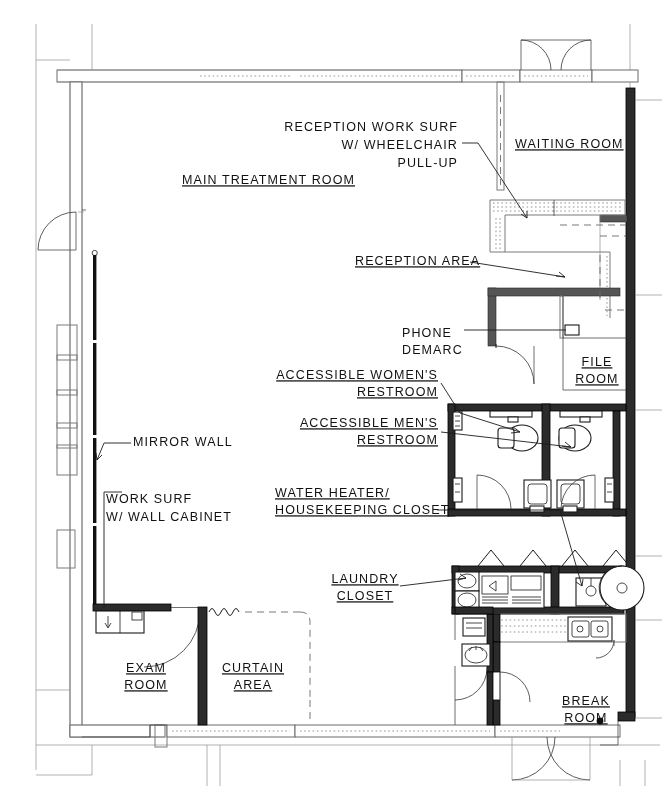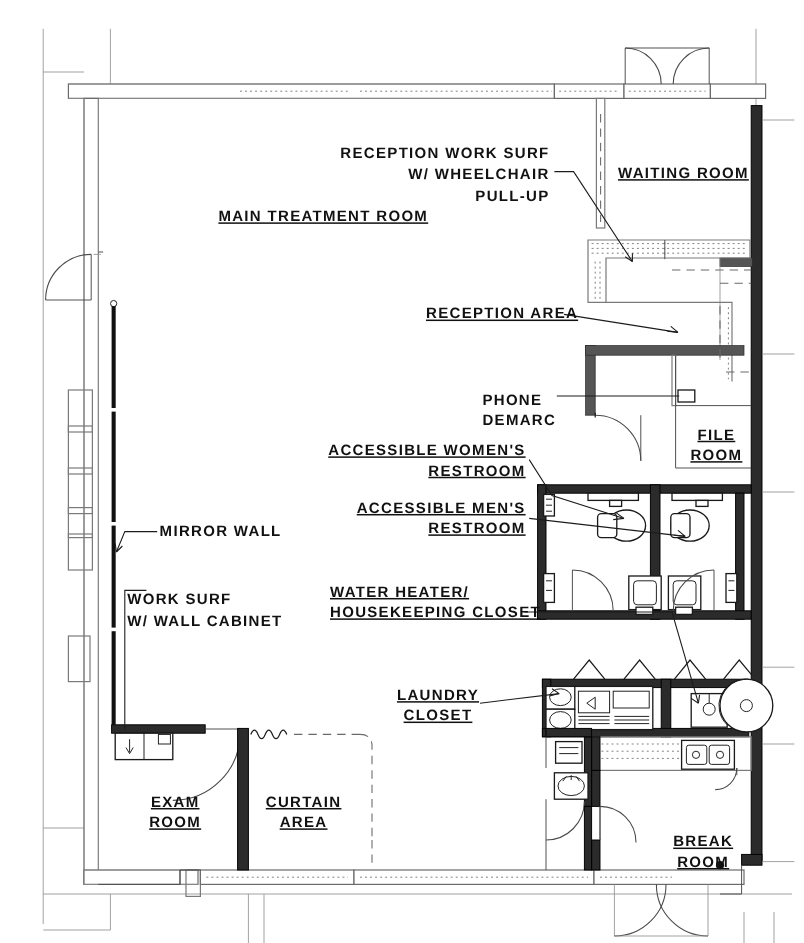--- a/index.html
+++ b/index.html
@@ -12,21 +12,20 @@
     width: 670px;
     height: 786px;
     font-family: "Liberation Sans", sans-serif;
     overflow: hidden;
   }
   #plan-root {
     position: relative;
     width: 670px;
     height: 786px;
     background: #ffffff;
-    font-weight: bold;
   }
   svg#floorplan {
     display: block;
     width: 670px;
     height: 786px;
   }
   
   .wall-heavy {
     fill: #2b2b2b;
     stroke: #000000;

